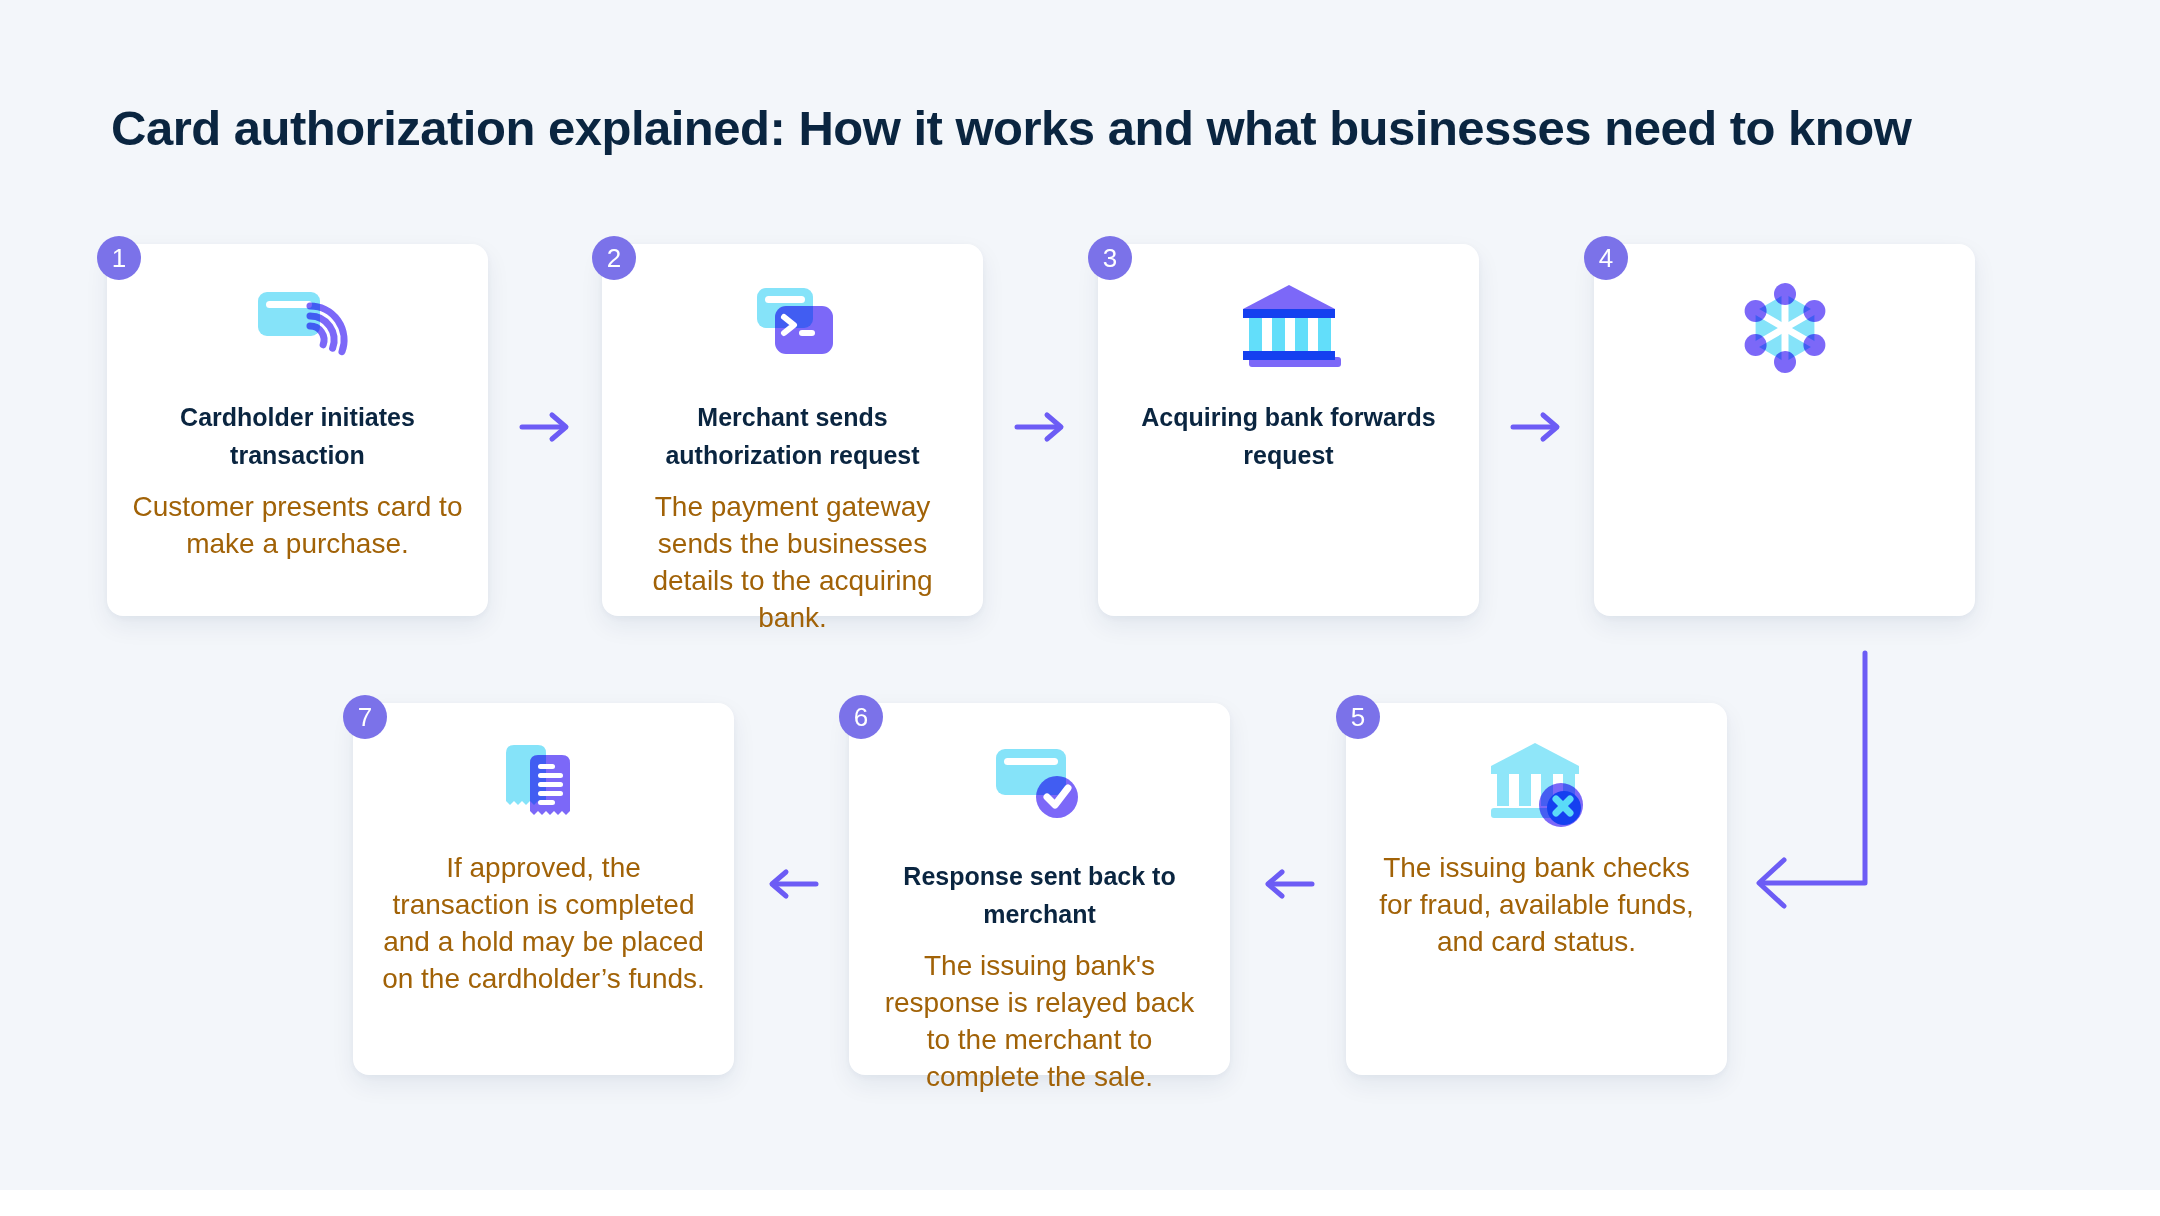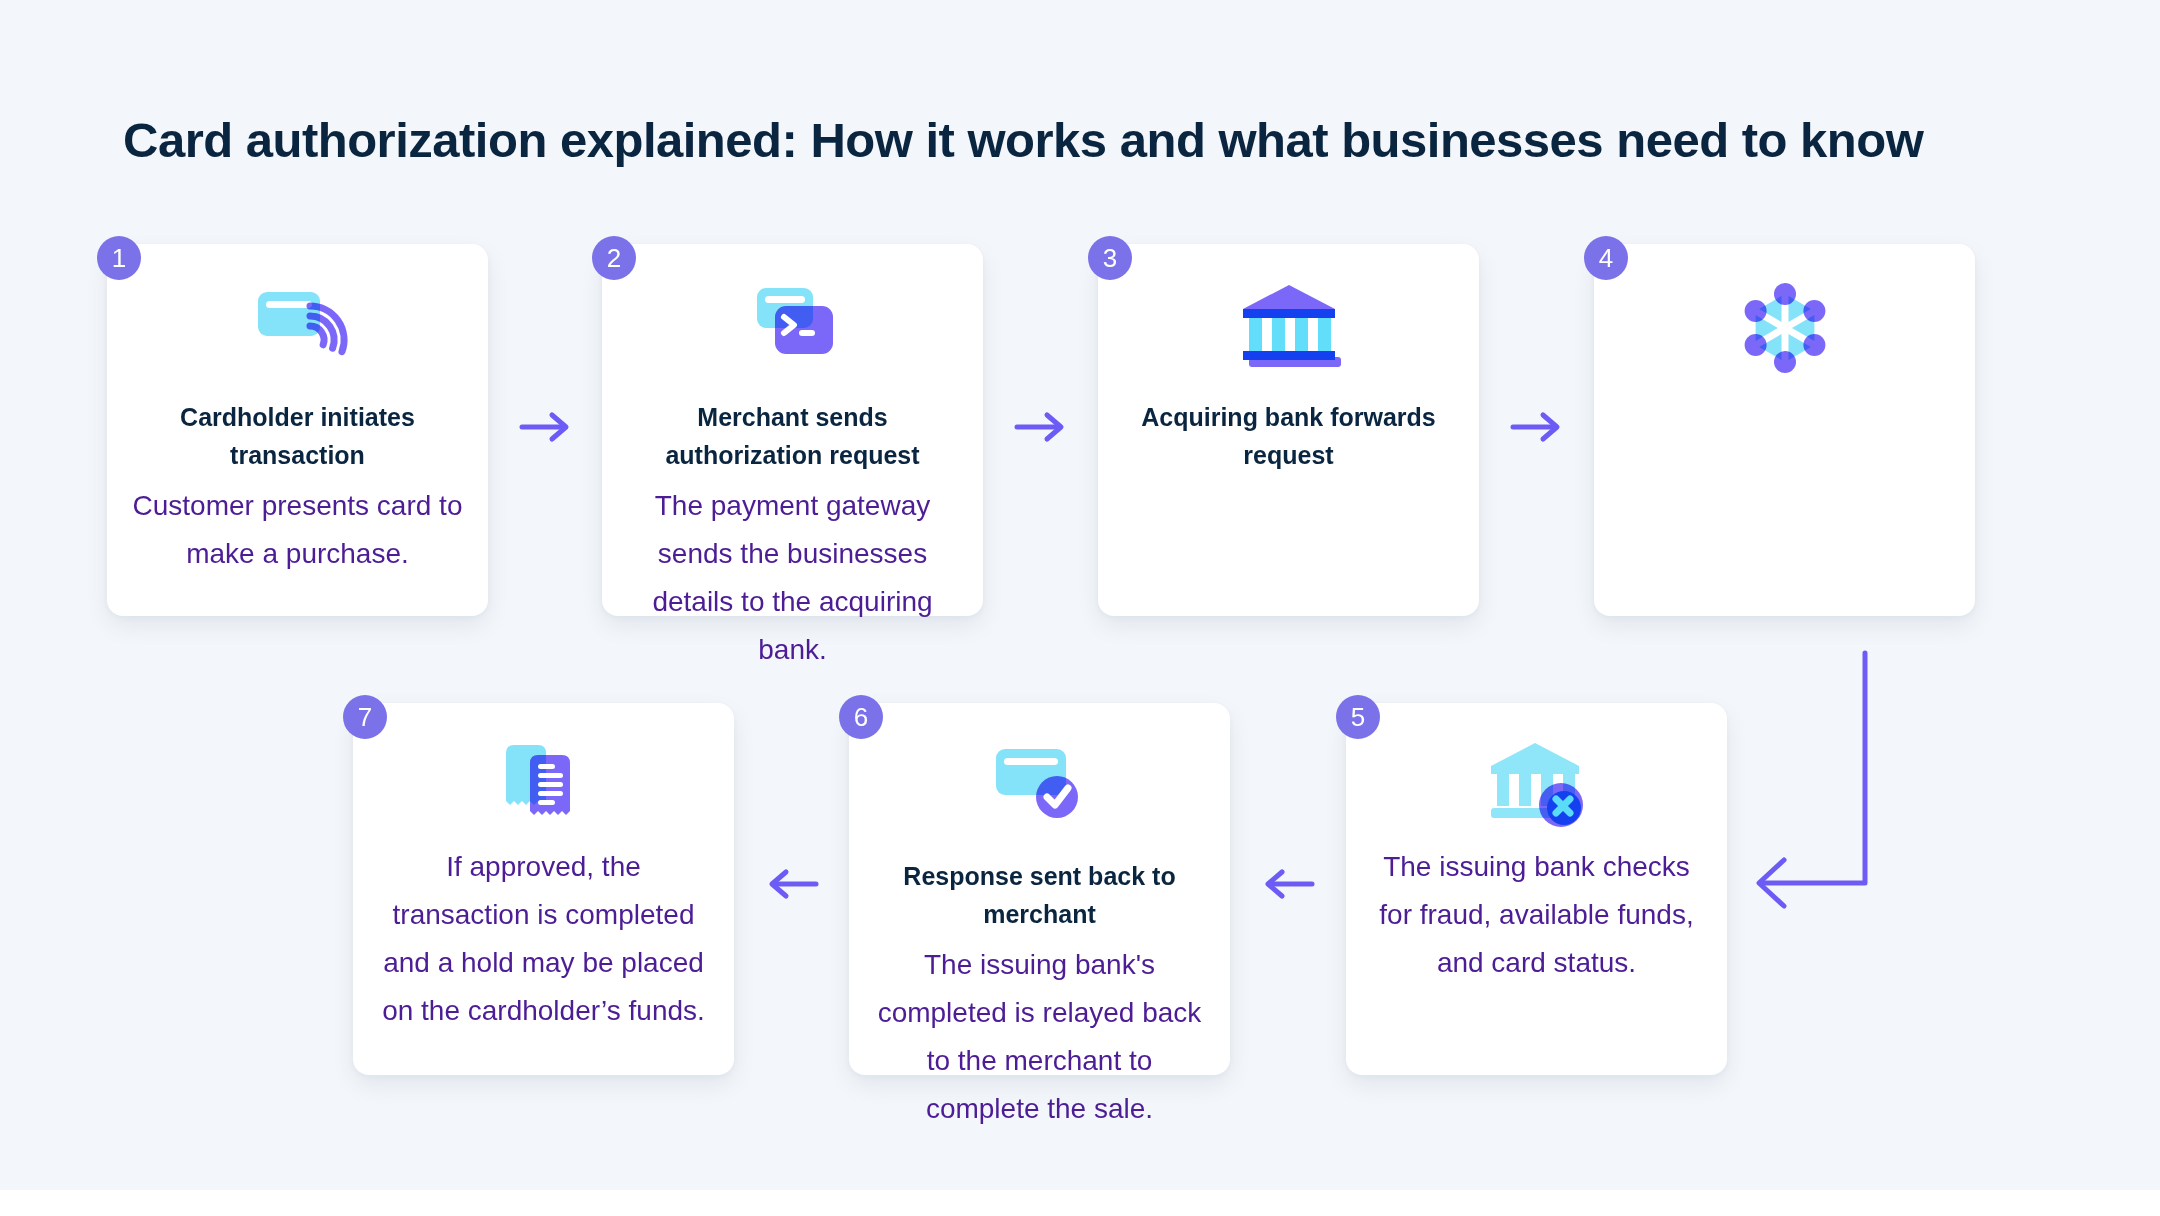--- a/index.html
+++ b/index.html
@@ -5,21 +5,21 @@
   html,body{margin:0;padding:0;}
   body{
     width:2160px;height:1216px;
     background:#F3F6FA;
     font-family:"Liberation Sans", sans-serif;
     position:relative;
     overflow:hidden;
   }
   .canvas{position:absolute;inset:0;}
   .page-title{
-    position:absolute;left:107px;top:96px;margin:16px;
+    position:absolute;left:107px;top:96px;margin:4px;
     font-size:49px;font-weight:700;letter-spacing:-0.5px;
     color:#0A2540;
   }
   .card{
     position:absolute;width:381px;height:372px;
     background:#FFFFFF;border-radius:16px;
     box-shadow:0 10px 24px rgba(20,45,90,0.07), 0 2px 6px rgba(20,45,90,0.04);
     display:flex;flex-direction:column;align-items:center;
     text-align:center;box-sizing:border-box;padding:36px 24px 0 24px;
   }
@@ -36,22 +36,22 @@
     background:#7B72E9;color:#FFFFFF;
     font-size:26px;line-height:44px;text-align:center;
   }
   .icon{width:120px;height:96px;flex:0 0 auto;}
   .icon svg{width:120px;height:96px;display:block;}
   .card-title{
     margin:22px 0 0 0;max-width:336px;
     font-size:25px;line-height:38px;font-weight:700;color:#0A2540;
   }
   .card-desc{
-    margin:8px 0 0 0;max-width:346px;
-    font-size:28px;line-height:48px;font-weight:400;color:#4c1d95;
+    margin:14px 0 0 0;max-width:346px;
+    font-size:28px;line-height:37px;font-weight:400;color:#a16207;
   }
   .arrow{position:absolute;width:54px;height:40px;}
   .arrow svg{width:54px;height:40px;display:block;}
   .elbow{position:absolute;left:1740px;top:645px;width:140px;height:275px;}
   .elbow svg{width:140px;height:275px;display:block;}
   .footer-strip{
     position:absolute;left:0;bottom:0;width:100%;height:26px;background:#FFFFFF;
   }
 </style>
 </head>
@@ -163,21 +163,21 @@
     <div class="badge">6</div>
     <div class="icon">
       <svg viewBox="0 0 120 96">
         <rect x="16" y="10" width="70" height="46" rx="9" fill="#85E3F9"></rect>
         <rect x="24" y="19" width="54" height="7" rx="3.5" fill="#FFFFFF"></rect>
         <circle cx="77" cy="58" r="21" fill="#7C68F8" style="mix-blend-mode:multiply"></circle>
         <path d="M 67 58 L 75 66 L 88 49" fill="none" stroke="#FFFFFF" stroke-width="7" stroke-linecap="round" stroke-linejoin="round"></path>
       </svg>
     </div>
     <h2 class="card-title">Response sent back to merchant</h2>
-    <p class="card-desc">The issuing bank's completed is relayed back to the merchant to complete the sale.</p>
+    <p class="card-desc">The issuing bank's response is relayed back to the merchant to complete the sale.</p>
   </section>
 
   <section class="card pos-c7">
     <div class="badge">7</div>
     <div class="icon">
       <svg viewBox="0 0 120 96">
         <path d="M 22 14 Q 22 6 30 6 L 54 6 Q 62 6 62 14 L 62 62 L 58 66 L 54 62 L 50 66 L 46 62 L 42 66 L 38 62 L 34 66 L 30 62 L 26 66 L 22 62 Z" fill="#85E3F9"></path>
         <path d="M 46 24 Q 46 16 54 16 L 78 16 Q 86 16 86 24 L 86 72 L 82 76 L 78 72 L 74 76 L 70 72 L 66 76 L 62 72 L 58 76 L 54 72 L 50 76 L 46 72 Z" fill="#7C68F8" style="mix-blend-mode:multiply"></path>
         <g fill="#FFFFFF">
           <rect x="54" y="25" width="17" height="5" rx="2.5"></rect>

